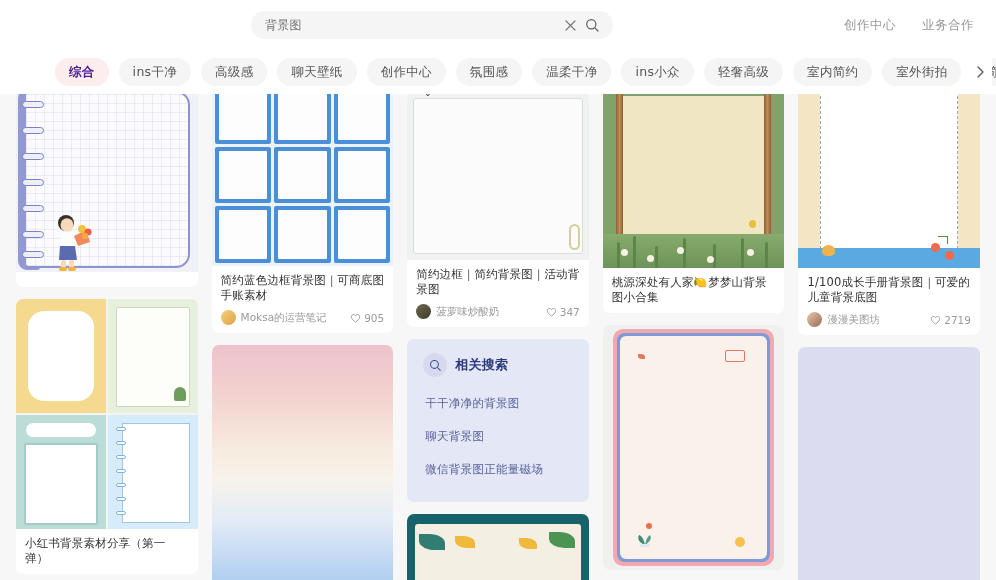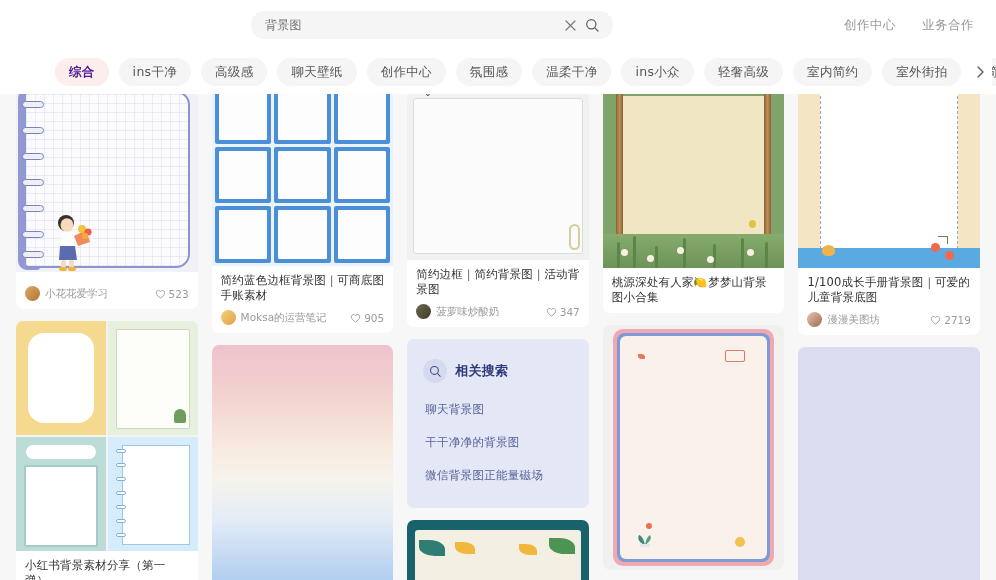--- a/index.html
+++ b/index.html
@@ -141,21 +141,21 @@
     overflow: hidden;
     position: relative;
   }
   .author { flex: 1 1 auto; overflow: hidden; white-space: nowrap; text-overflow: ellipsis; }
   .likes { display: flex; align-items: center; gap: 3px; flex: 0 0 auto; }
 
   
   .related {
     background: #e4e7f5;
     border-radius: 7px;
-    padding: 20px 16px 16px;
+    padding: 14px 16px 16px;
   }
   .related-head { display: flex; align-items: center; gap: 8px; margin-bottom: 10px; }
   .related-head .rs-circle {
     width: 24px; height: 24px; border-radius: 50%;
     background: #d5daee;
     display: flex; align-items: center; justify-content: center;
   }
   .related-title { font-size: 13px; font-weight: bold; color: #2c3a7a; letter-spacing: .3px; }
   .related-item {
     font-size: 11.5px; color: #58629b;
@@ -328,30 +328,20 @@
               <rect x="7" y="55" width="8" height="4" rx="2" fill="#f2b53c"></rect>
               <rect x="16" y="55" width="8" height="4" rx="2" fill="#f2b53c"></rect>
               <path d="M22 24 L34 18 L38 30 L26 34 Z" fill="#f08a5d"></path>
               <circle cx="30" cy="17" r="4" fill="#f3c33c"></circle>
               <circle cx="36" cy="20" r="3.6" fill="#ef5f4c"></circle>
               <circle cx="33" cy="24" r="3.2" fill="#f3a93c"></circle>
             </svg>
           </div>
         </div>
         <div class="card-body">
-          <div class="card-meta">
-            <span class="avatar" style="background:linear-gradient(135deg,#d7a86a,#b5762f)"></span>
-            <span class="author">小花花爱学习</span>
-            <span class="likes">
-              <svg width="11" height="10" viewBox="0 0 12 11">
-                  <path d="M6 10 C1 6.5 0.6 3.6 2.4 2.1 C3.9 0.9 5.3 1.8 6 3 C6.7 1.8 8.1 0.9 9.6 2.1 C11.4 3.6 11 6.5 6 10Z" fill="none" stroke="#9a9a9a" stroke-width="1"></path>
-                </svg>
-              <span>523</span>
-            </span>
-          </div>
         </div>
       </div>
 
       <div class="card">
         <div class="card-img" style="height:230px">
           <div class="ph four">
             <div class="q q1">
                 <i></i>
               </div>
             <div class="q q2">
@@ -461,22 +451,22 @@
       <div class="related">
         <div class="related-head">
           <span class="rs-circle">
             <svg width="13" height="13" viewBox="0 0 15 15">
                 <circle cx="6.3" cy="6.3" r="4.5" stroke="#3c4a8c" stroke-width="1.2" fill="none"></circle>
                 <path d="M9.8 9.8 L13 13" stroke="#3c4a8c" stroke-width="1.2" stroke-linecap="round"></path>
               </svg>
           </span>
           <span class="related-title">相关搜索</span>
         </div>
+        <div class="related-item">干干净净的背景图</div>
         <div class="related-item">聊天背景图</div>
-        <div class="related-item">干干净净的背景图</div>
         <div class="related-item">微信背景图正能量磁场</div>
       </div>
 
       <div class="card">
         <div class="card-img" style="height:120px">
           <div class="ph dino">
             <div class="scene"></div>
 
             <div class="leaf" style="left:12px;top:20px;width:26px;height:16px;background:#2f7d73"></div>
             <div class="leaf" style="right:14px;top:18px;width:26px;height:16px;background:#4c9452"></div>

